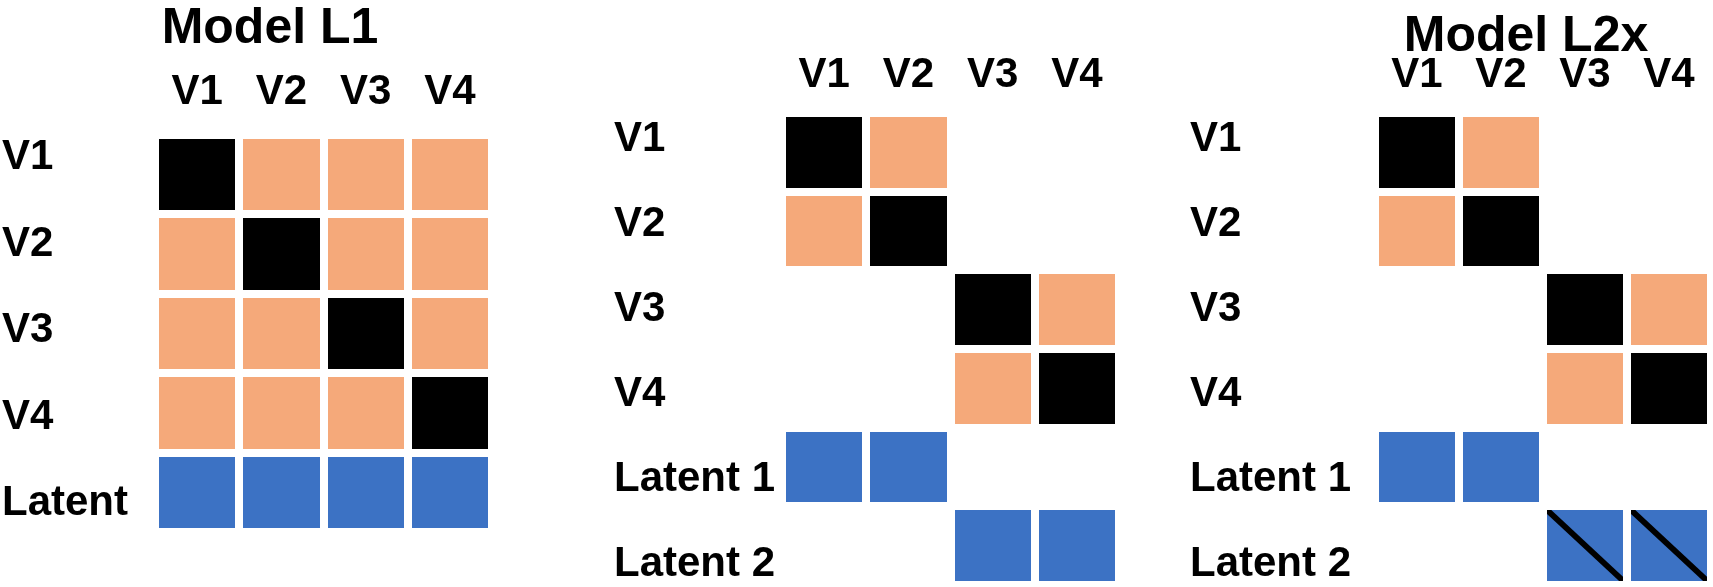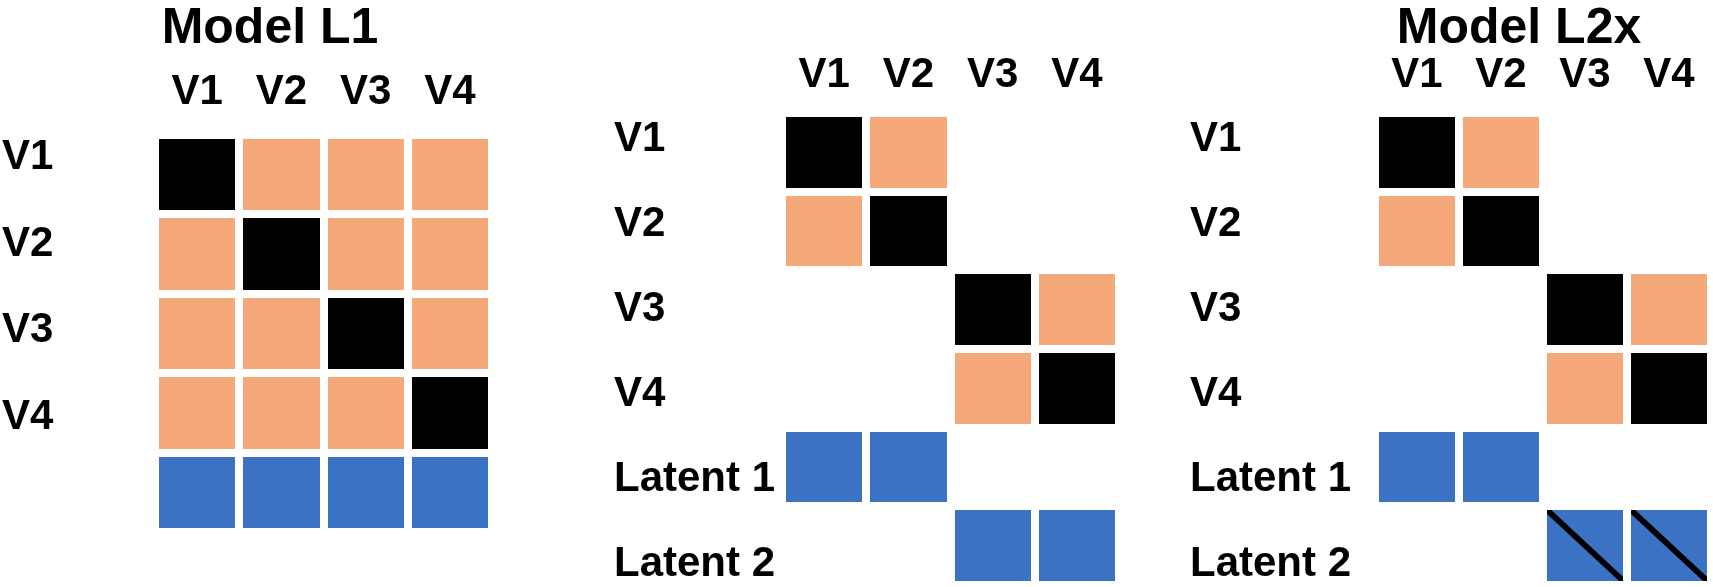--- a/index.html
+++ b/index.html
@@ -32,21 +32,21 @@
     position: absolute;
     top: 0;
     transform: translateX(-50%);
     white-space: nowrap;
     font-size: 50px;
     font-weight: bold;
     line-height: 52px;
   }
   .panel-L1  .title { left: 270px; }
   .panel-L2  .title { left: 295px; }
-  .panel-L2x .title { left: 331px; }
+  .panel-L2x .title { left: 338px; margin-top: 8px; }
 
   .col-headers {
     position: absolute;
     display: grid;
     grid-template-columns: repeat(4, 1fr);
     gap: 8px;
     padding: 0 5px;
     box-sizing: border-box;
     font-size: 42px;
     font-weight: bold;
@@ -111,20 +111,21 @@
         <div class="col-header">V1</div>
         <div class="col-header">V2</div>
         <div class="col-header">V3</div>
         <div class="col-header">V4</div>
       </div>
       <div class="row-labels">
         <div class="row-label">V1</div>
         <div class="row-label">V2</div>
         <div class="row-label">V3</div>
         <div class="row-label">V4</div>
+        <div class="row-label">Latent</div>
       </div>
       <div class="grid">
         <div class="cell cell-black" style="background: rgb(0, 0, 0);"></div>
         <div class="cell cell-orange" style="background: rgb(245, 169, 122);"></div>
         <div class="cell cell-orange" style="background: rgb(245, 169, 122);"></div>
         <div class="cell cell-orange" style="background: rgb(245, 169, 122);"></div>
         <div class="cell cell-orange" style="background: rgb(245, 169, 122);"></div>
         <div class="cell cell-black" style="background: rgb(0, 0, 0);"></div>
         <div class="cell cell-orange" style="background: rgb(245, 169, 122);"></div>
         <div class="cell cell-orange" style="background: rgb(245, 169, 122);"></div>

